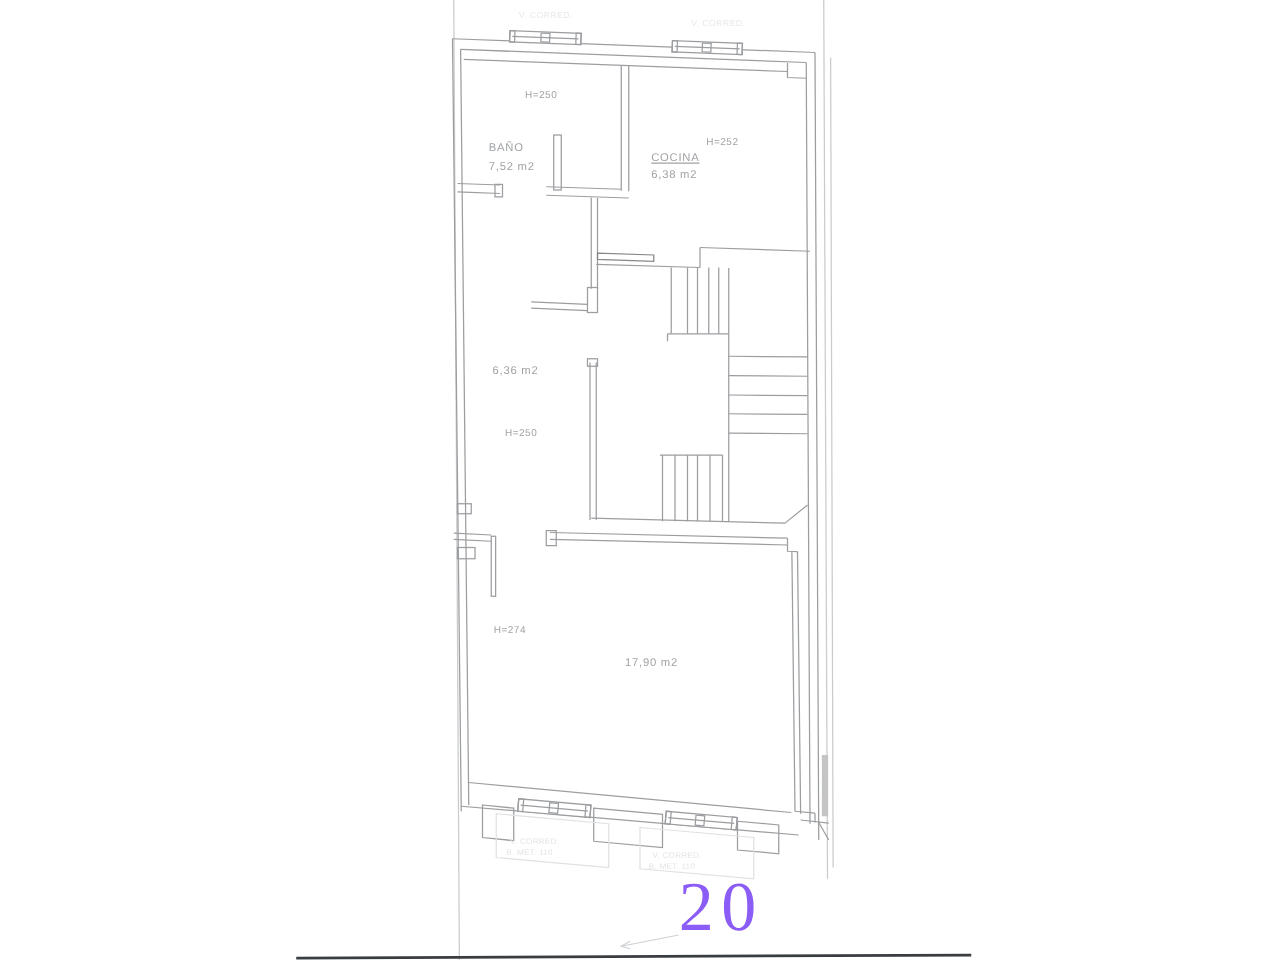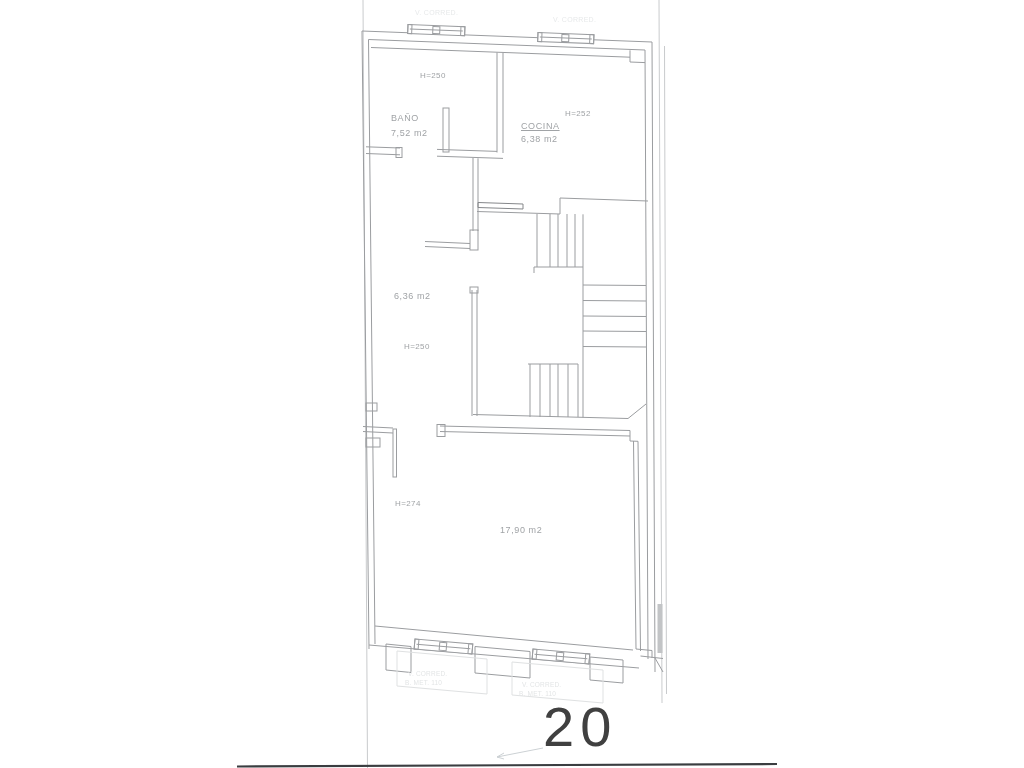--- a/index.html
+++ b/index.html
@@ -5,22 +5,22 @@
   html,body{margin:0;padding:0;background:#ffffff;}
   #stage{position:relative;width:864px;height:768px;background:#ffffff;overflow:hidden;
          font-family:"Liberation Sans",sans-serif;}
   svg{position:absolute;left:0;top:0;}
   .lbl{position:absolute;color:#a0a3a6;letter-spacing:.4px;white-space:nowrap;
        font-family:"Liberation Sans",sans-serif;}
   .s8{font-size:8px;}
   .s9{font-size:9px;letter-spacing:.6px;text-align:center;}
   .faint{color:#e7e9ea;font-size:7px;letter-spacing:.3px;}
   .vfaint{color:#e3e5e6;font-size:6.5px;letter-spacing:.2px;}
-  .plan-num{position:absolute;color:#404040;font-size:56px;font-weight:300;
-            letter-spacing:6px;font-family:Liberation Sans, sans-serif;text-align:right;}
+  .plan-num{position:absolute;color:#8b5cf6;font-size:56px;font-weight:300;
+            letter-spacing:6px;font-family:Liberation Serif, serif;text-align:right;}
 </style>
 </head>
 <body>
 
 <div id="stage">
 
   <svg width="1024" height="768" viewBox="0 0 1024 768">
     <g fill="none" stroke="#9b9da0" stroke-width="1">
 
       <g stroke="#c9cbcd">

